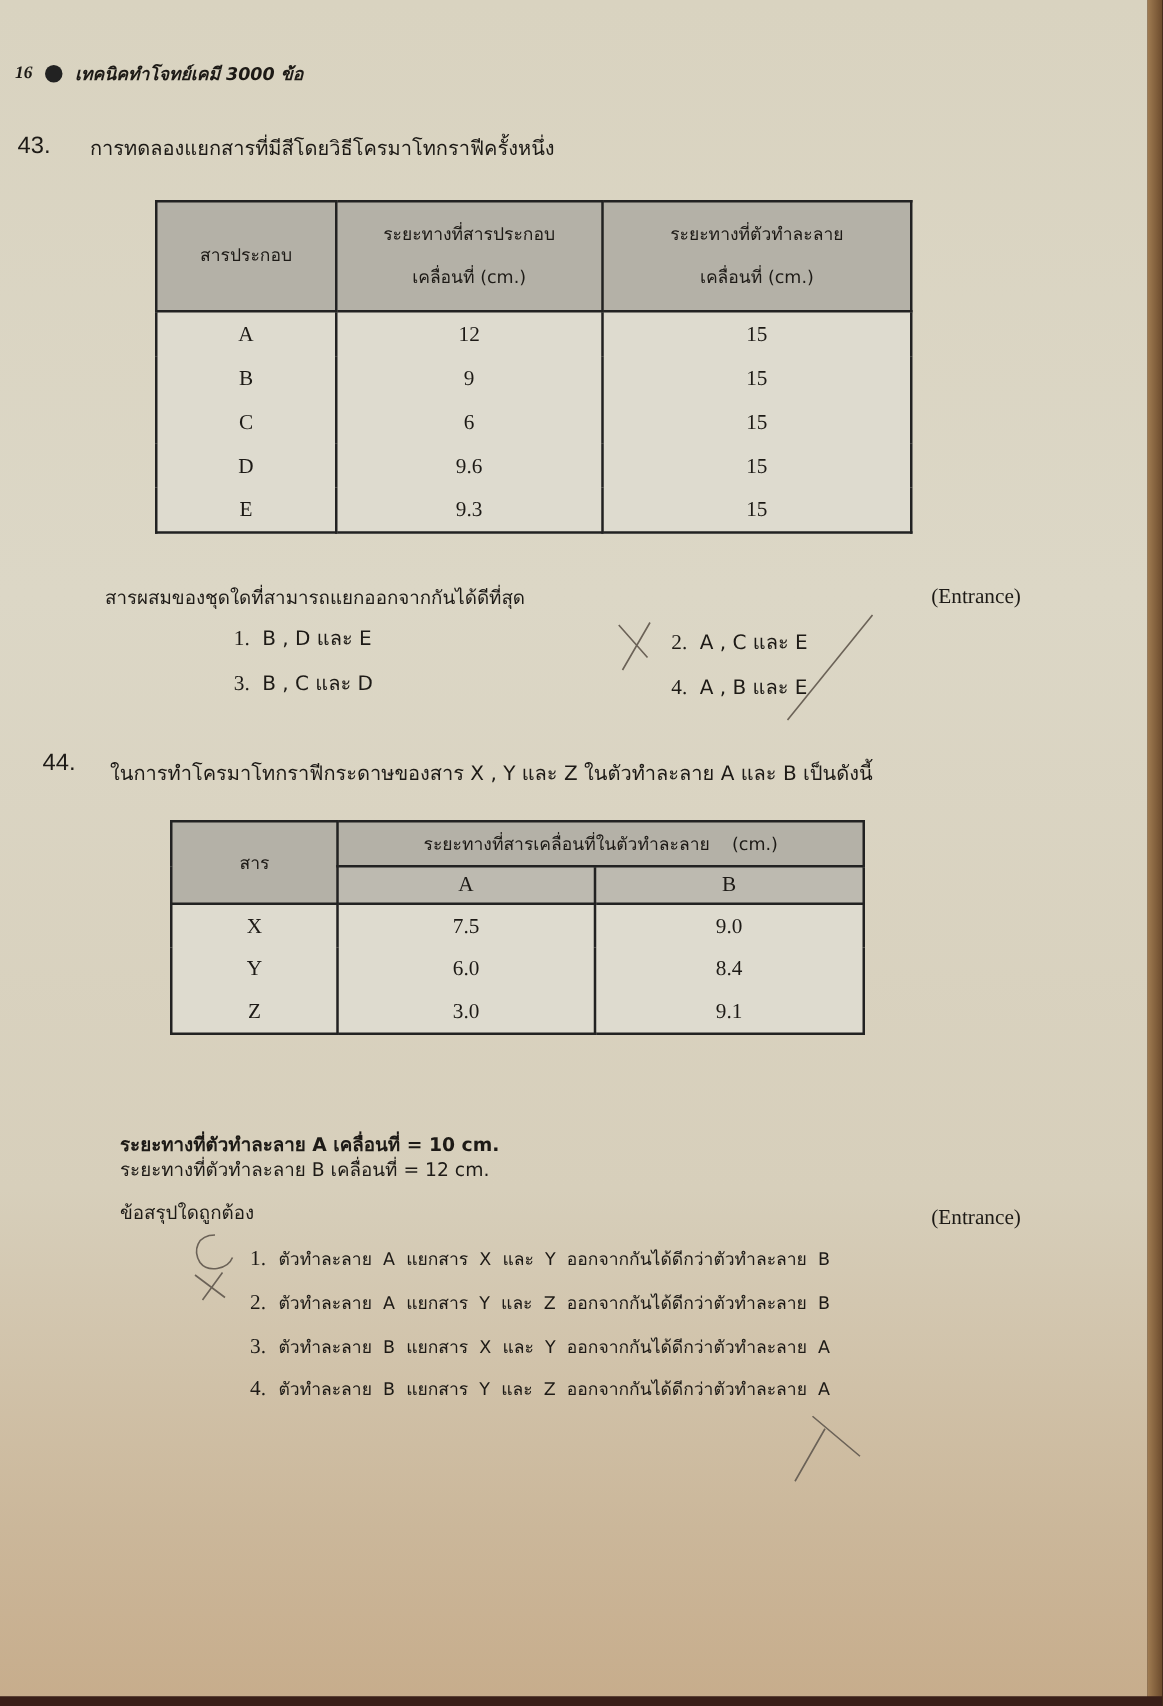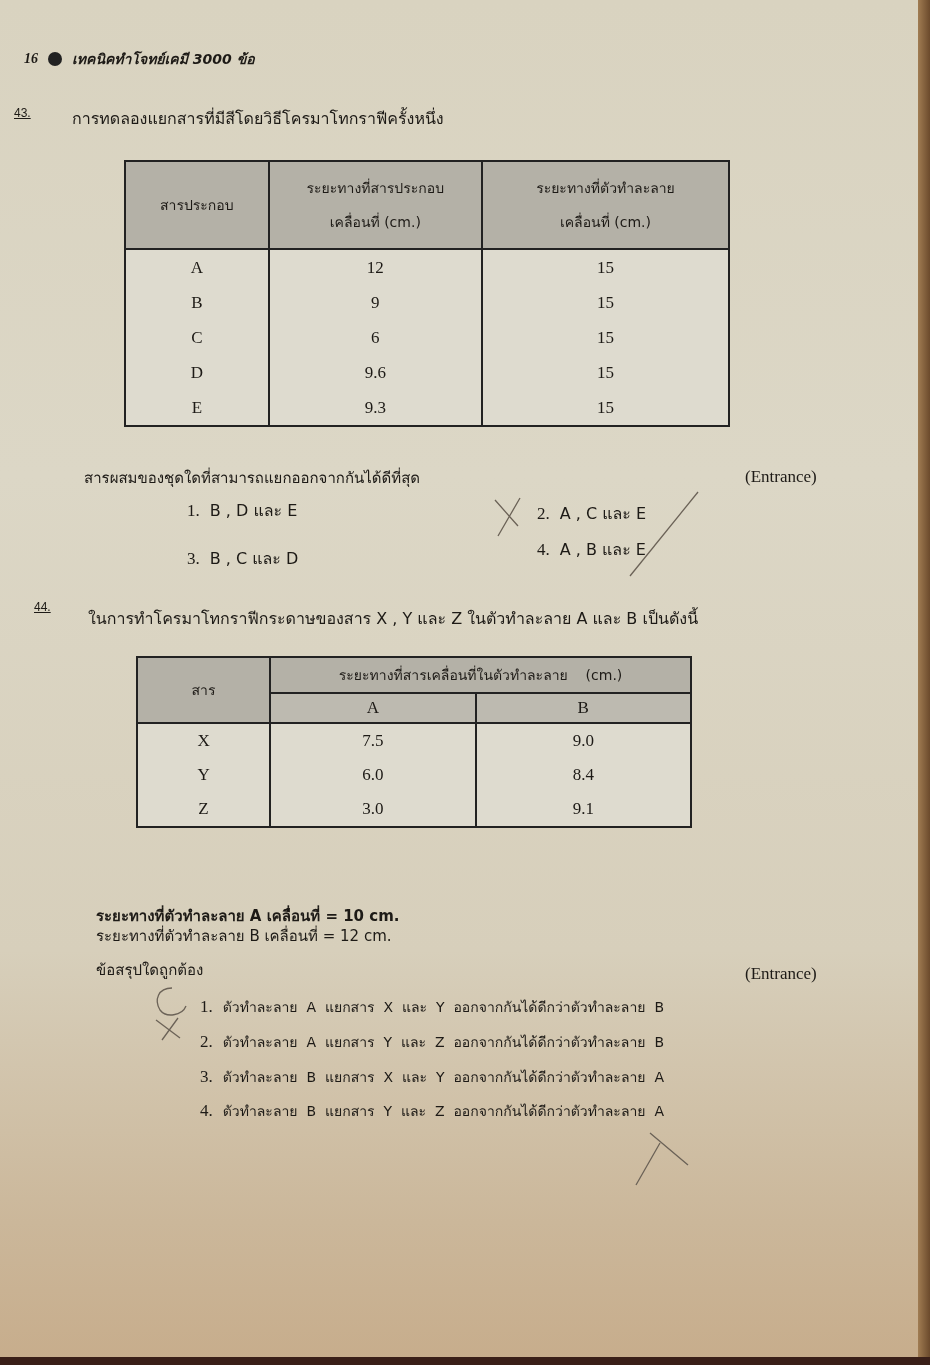--- a/index.html
+++ b/index.html
@@ -22,21 +22,21 @@
     background:#3a1f18;
   }
   .thai { font-family:"DejaVu Sans", sans-serif; }
 
   .header {
     position:absolute; left:12px; top:48px; font-size:14px; font-style:italic; font-weight:bold;
     display:flex; align-items:center; gap:10px;
   }
   .header .bullet { width:14px; height:14px; border-radius:50%; background:#222; display:inline-block; }
 
-  .q-num { position:absolute; font-family:"Liberation Sans", sans-serif; font-size:12px;text-decoration:underline; }
+  .q-num { position:absolute; font-family:"Liberation Sans", sans-serif; font-size:19px; }
   .q-text { position:absolute; font-size:16px; }
 
   table.data {
     position:absolute; border-collapse:collapse;
     font-family:"Liberation Serif", serif; font-size:17px;
     background:#dedbcf;
   }
   table.data td, table.data th { border:2px solid #222; text-align:center; padding:0; }
   table.data th { background:#b4b1a7; font-weight:normal; font-family:"DejaVu Sans", sans-serif; font-size:14px; }
   table.data .body-cell { border-top:none; border-bottom:none; }
@@ -60,21 +60,21 @@
   .mark { position:absolute; }
 </style>
 </head>
 <body>
 
 <div class="page"></div>
 <div class="page-edge"></div>
 <div class="bottom-edge"></div>
 
 <div class="header">
-  <span style="font-family:'Liberation Serif',serif;margin-left:12px;">16</span>
+  <span style="font-family:'Liberation Serif',serif;">16</span>
   <span class="bullet"></span>
   <span class="thai">เทคนิคทำโจทย์เคมี 3000 ข้อ</span>
 </div>
 
 <div class="q-num" style="left:14px;top:106px;">43.</div>
 <div class="q-text thai" style="left:72px;top:106px;">การทดลองแยกสารที่มีสีโดยวิธีโครมาโทกราฟีครั้งหนึ่ง</div>
 
 <table class="data t1">
   <colgroup>
       <col style="width:144px">
@@ -123,21 +123,21 @@
 
 <div class="line thai" style="left:84px;top:466px;font-size:15px;">สารผสมของชุดใดที่สามารถแยกออกจากกันได้ดีที่สุด</div>
 <div class="src" style="left:745px;top:467px;">(Entrance)</div>
 
 <div class="opt" style="left:155px;top:498px;">
   <span class="n">1.</span><span class="thai">B , D และ E</span>
 </div>
 <div class="opt" style="left:505px;top:501px;">
   <span class="n">2.</span><span class="thai">A , C และ E</span>
 </div>
-<div class="opt" style="left:155px;top:546px;">
+<div class="opt" style="left:155px;top:534px;">
   <span class="n">3.</span><span class="thai">B , C และ D</span>
 </div>
 <div class="opt" style="left:505px;top:537px;">
   <span class="n">4.</span><span class="thai">A , B และ E</span>
 </div>
 
 <svg class="mark" style="left:490px;top:488px;" width="220" height="95">
   <path d="M5 12 L28 38 M30 10 L8 48" stroke="#6b6257" stroke-width="1.3" fill="none"></path>
   <path d="M208 4 L140 88" stroke="#6b6257" stroke-width="1.3" fill="none"></path>
 </svg>

